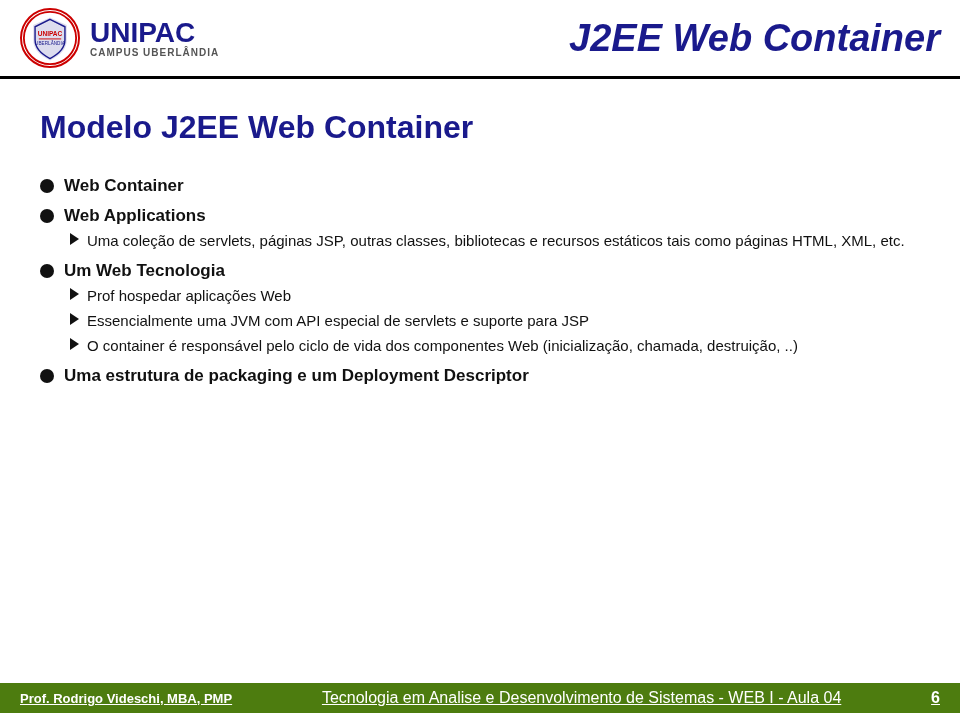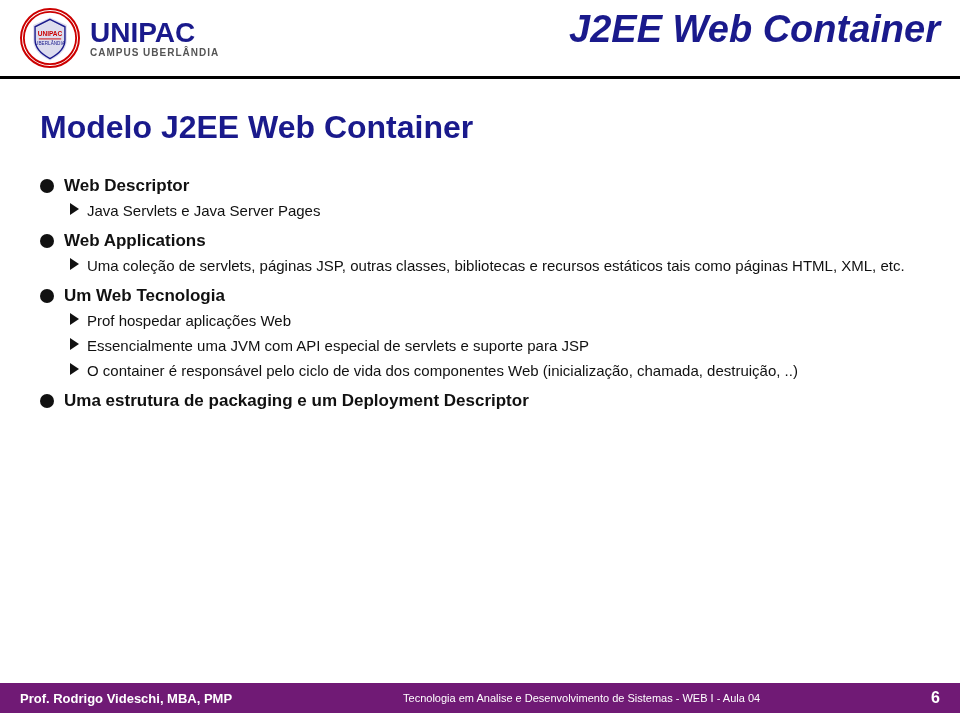--- a/index.html
+++ b/index.html
@@ -8,20 +8,21 @@
       font-family: Arial, sans-serif;
       background: #fff;
       width: 960px;
       min-height: 713px;
       position: relative;
     }
 
     
     .header {
       display: flex;
+      align-items: center;
       justify-content: space-between;
       padding: 8px 20px;
       border-bottom: 3px solid #000;
       background: #fff;
     }
 
     .logo-area {
       display: flex;
       align-items: center;
       gap: 10px;
@@ -142,35 +143,36 @@
       flex: 1;
       line-height: 1.4;
     }
 
     
     .footer {
       position: absolute;
       bottom: 0;
       left: 0;
       right: 0;
-      background: #701a75;
+      background: #4d7c0f;
       color: #fff;
       display: flex;
       justify-content: space-between;
       align-items: center;
       padding: 6px 20px;
       font-size: 13px;
+      text-decoration: underline;
     }
 
     .footer-left {
       font-weight: bold;
     }
 
     .footer-center {
-      font-size: 11px;
+      font-size: 16px;
     }
 
     .footer-right {
       font-weight: bold;
       font-size: 16px;
     }
   </style>
 </head>
 <body>
 
@@ -196,28 +198,22 @@
 </div>
 
 <div class="main">
   <h1 class="slide-title">Modelo J2EE Web Container</h1>
 
   <ul class="bullet-list">
 
     <li>
       <div class="bullet-main">
         <span class="bullet-dot"></span>
-        <span>Web Descriptor</span>
-      </div>
-      <ul class="sub-list">
-        <li>
-          <span class="arrow-icon"></span>
-          <span class="sub-text">Java Servlets e Java Server Pages</span>
-        </li>
-      </ul>
+        <span>Web Container</span>
+      </div>
     </li>
 
     <li>
       <div class="bullet-main">
         <span class="bullet-dot"></span>
         <span>Web Applications</span>
       </div>
       <ul class="sub-list">
         <li>
           <span class="arrow-icon"></span>

